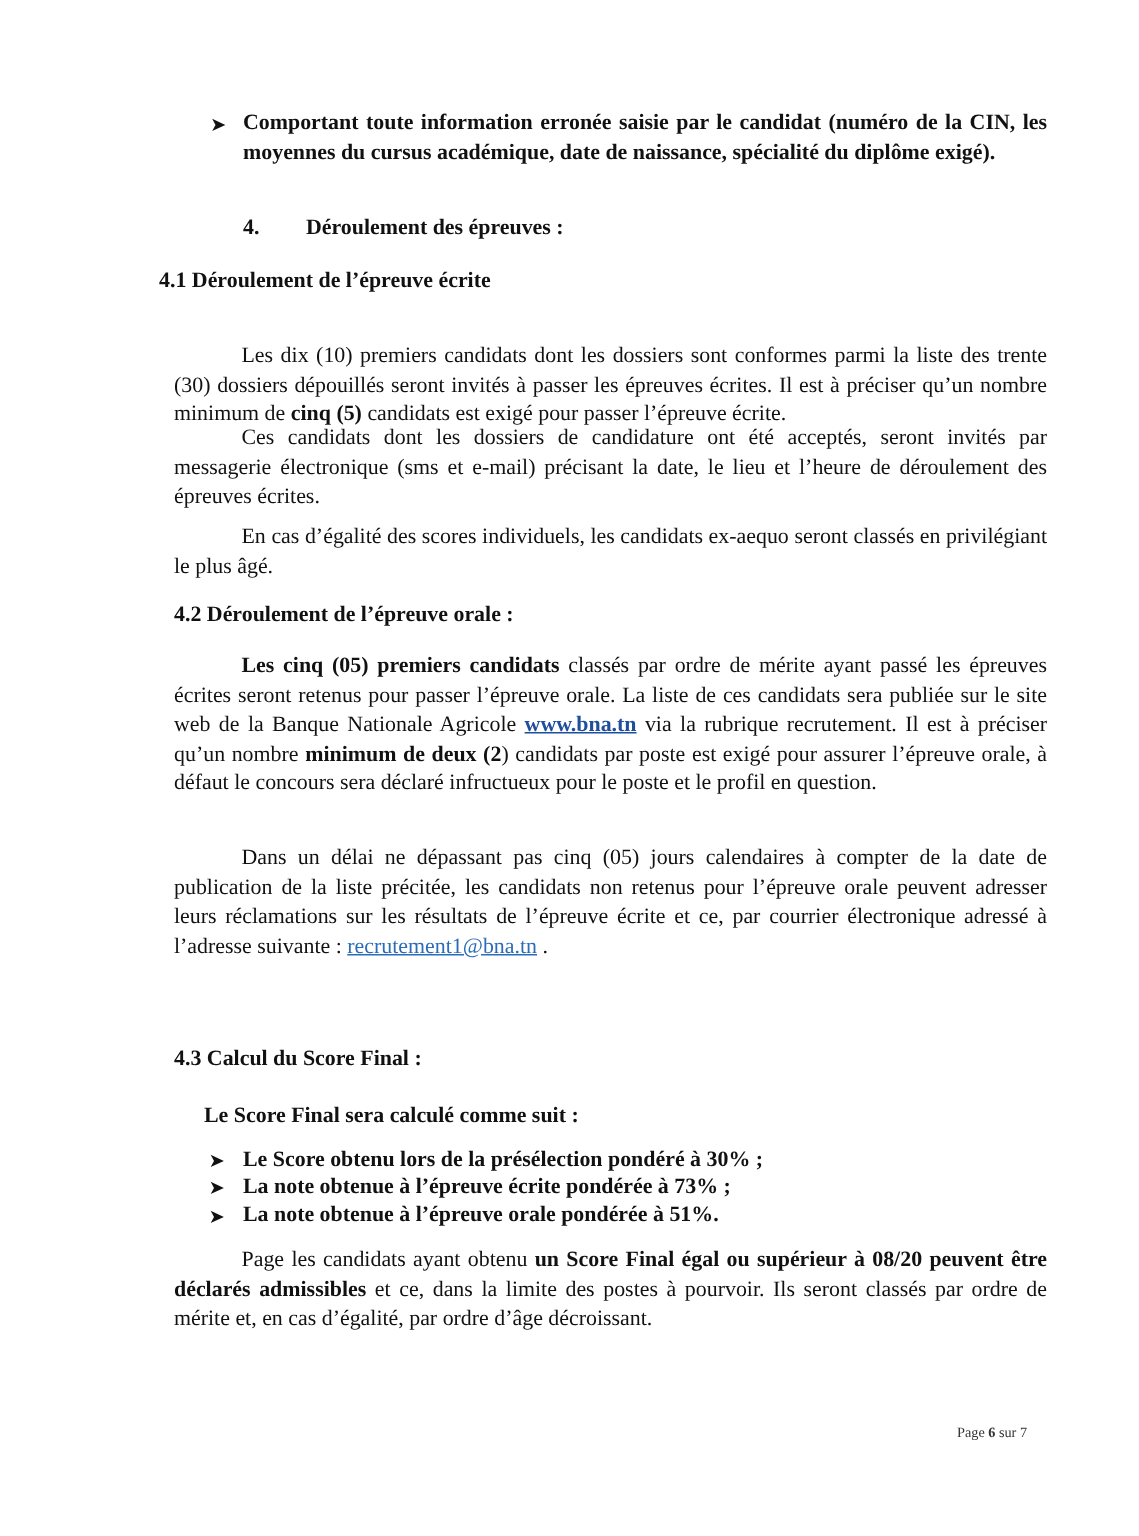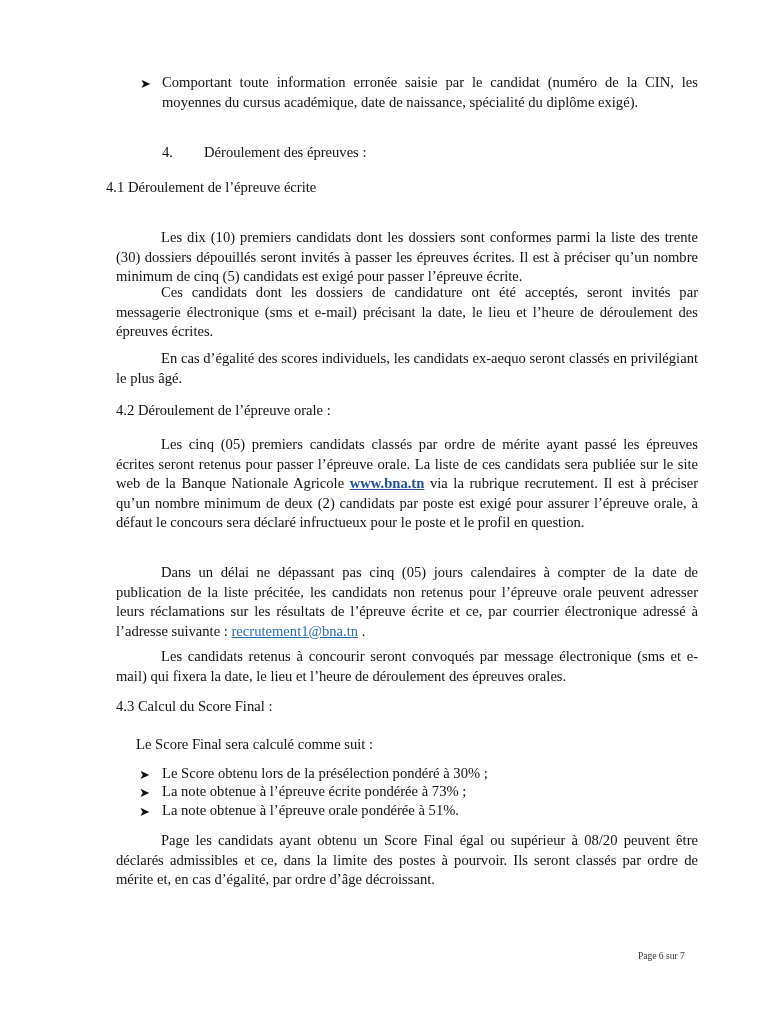--- a/index.html
+++ b/index.html
@@ -1,20 +1,20 @@
 <!DOCTYPE html>
 <html><head>
 <meta charset="utf-8">
 <style>
   html, body { margin:0; padding:0; background:#ffffff; }
   body { width:759px; height:1024px; position:relative; overflow:hidden;
          font-family:"Liberation Serif", serif; color:#111; font-size:14.6px; }
   .page { position:absolute; left:0; top:0; width:759px; height:1024px; }
   .blk { position:absolute; line-height:19.5px; text-align:justify; }
-  .b { font-weight:normal; }
+  .b { font-weight:bold; }
   .arrow { position:absolute; font-size:13px; font-family:"DejaVu Sans", sans-serif; }
   a.link { color:#1f4e9e; text-decoration:underline; }
   a.link.bold { font-weight:bold; color:#1f4e9e; }
   a.link.plain { color:#2b6cb8; font-weight:normal;margin-top:14px; }
   .indent { text-indent:45px; }
   .footer { position:absolute; left:638px; top:951px; font-size:9.5px; font-family:"Liberation Serif", serif; color:#333; }
 </style>
 </head>
 <body>
 
@@ -33,21 +33,20 @@
   <div class="blk indent" style="left:116px; top:349px; width:582px;">En cas d’égalité des scores individuels, les candidats ex-aequo seront classés en privilégiant le plus âgé.</div>
   <div class="blk indent" style="left:116px; top:283px; width:582px;">Ces candidats dont les dossiers de candidature ont été acceptés, seront invités par messagerie électronique (sms et e-mail) précisant la date, le lieu et l’heure de déroulement des épreuves écrites.</div>
 
   <div class="blk b" style="left:116px; top:401px;">4.2 Déroulement de l’épreuve orale :</div>
   <div class="blk indent" style="left:116px; top:435px; width:582px;">
     <span class="b">Les cinq (05) premiers candidats</span><span> classés par ordre de mérite ayant passé les épreuves écrites seront retenus pour passer l’épreuve orale. La liste de ces candidats sera publiée sur le site web de la Banque Nationale Agricole </span><a class="link bold">www.bna.tn</a><span> via la rubrique recrutement. Il est à préciser qu’un nombre </span><span class="b">minimum de deux (2</span><span>) candidats par poste est exigé pour assurer l’épreuve orale, à défaut le concours sera déclaré infructueux pour le poste et le profil en question.</span>
   </div>
   <div class="blk indent" style="left:116px; top:563px; width:582px;">
     <span>Dans un délai ne dépassant pas cinq (05) jours calendaires à compter de la date de publication de la liste précitée, les candidats non retenus pour l’épreuve orale peuvent adresser leurs réclamations sur les résultats de l’épreuve écrite et ce, par courrier électronique adressé à l’adresse suivante : </span><a class="link plain">recrutement1@bna.tn</a><span> .</span>
   </div>
-  <div class="blk indent" style="left:116px; top:647px; width:582px;">Les candidats retenus à concourir seront convoqués par message électronique (sms et e-mail) qui fixera la date, le lieu et l’heure de déroulement des épreuves orales.</div>
 
   <div class="blk b" style="left:116px; top:697px;">4.3 Calcul du Score Final :</div>
   <div class="blk b" style="left:136px; top:735px;">Le Score Final sera calculé comme suit :</div>
 
   <span class="arrow" style="left:139px; top:767px;">➤</span>
   <div class="blk b" style="left:162px; top:764px;">Le Score obtenu lors de la présélection pondéré à 30% ;</div>
   <span class="arrow" style="left:139px; top:785px;">➤</span>
   <div class="blk b" style="left:162px; top:782px;">La note obtenue à l’épreuve écrite pondérée à 73% ;</div>
   <span class="arrow" style="left:139px; top:804px;">➤</span>
   <div class="blk b" style="left:162px; top:801px;">La note obtenue à l’épreuve orale pondérée à 51%.</div>

